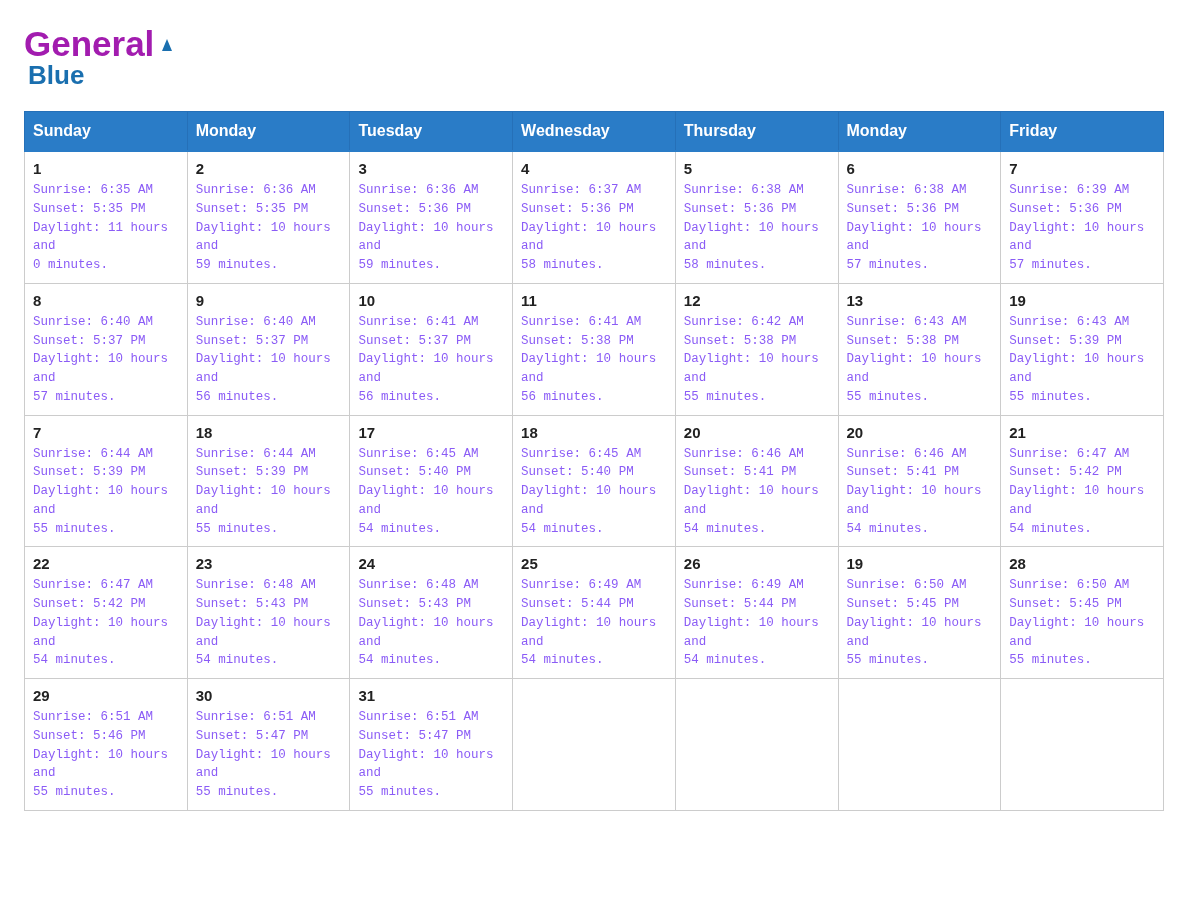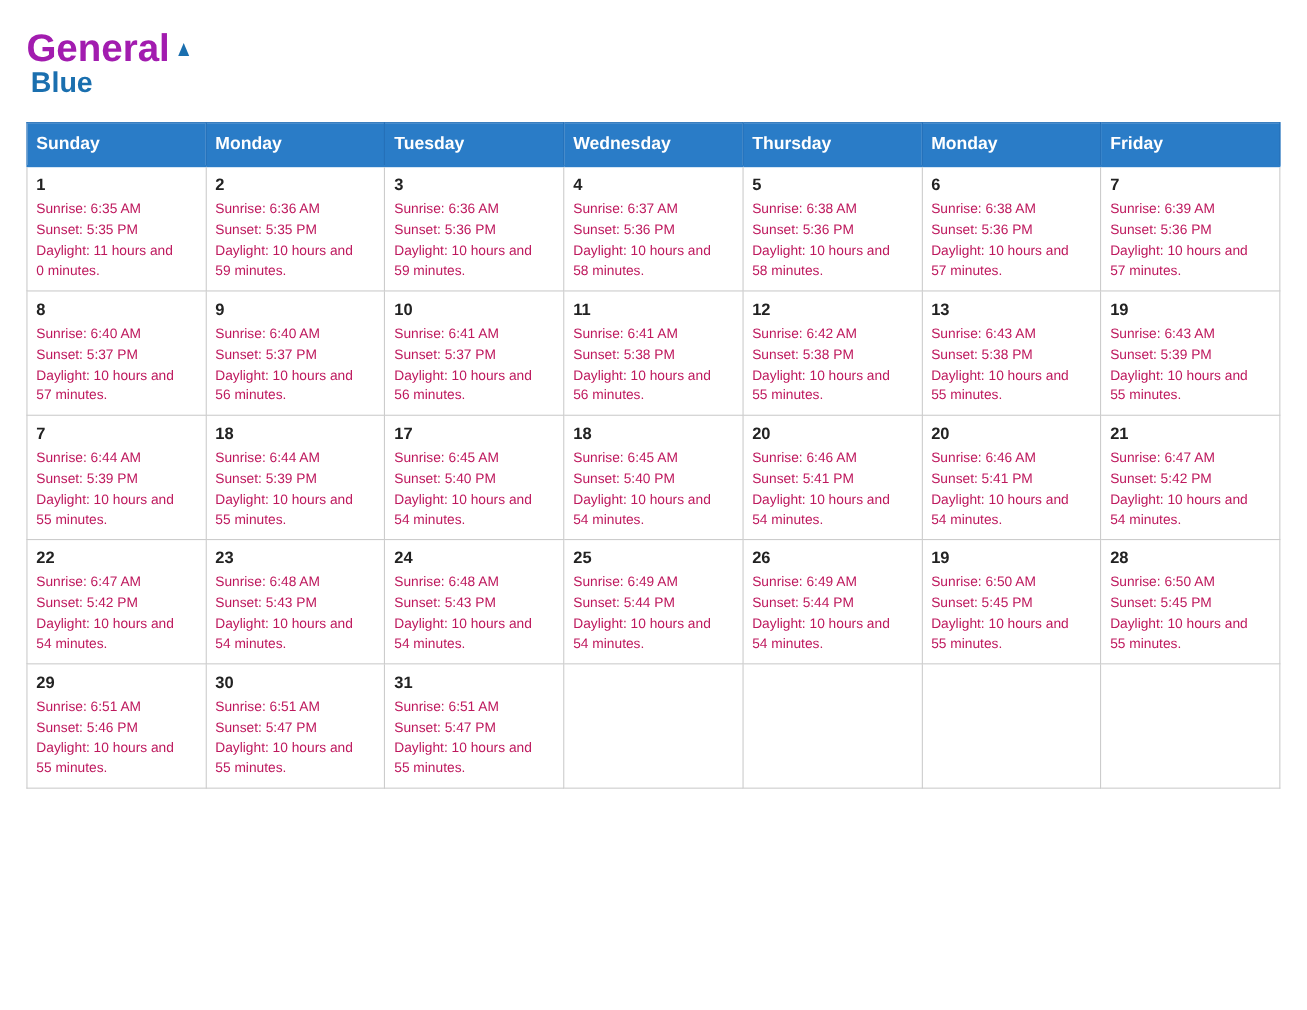--- a/index.html
+++ b/index.html
@@ -59,21 +59,22 @@
     }
     .day-number {
       font-size: 15px;
       font-weight: bold;
       margin-bottom: 4px;
       display: block;
     }
     .day-info {
       font-size: 12.5px;
       line-height: 1.5;
-      color: #be185d;
+      color: #8b5cf6;
+      font-family: Liberation Mono, monospace;
     }
     .empty-cell {
       background: #fff;
     }
     tr td {
       border-top: 2px solid #2a7cc7;
     }
     tr td + td {
       border-top: 2px solid #2a7cc7;
     }

